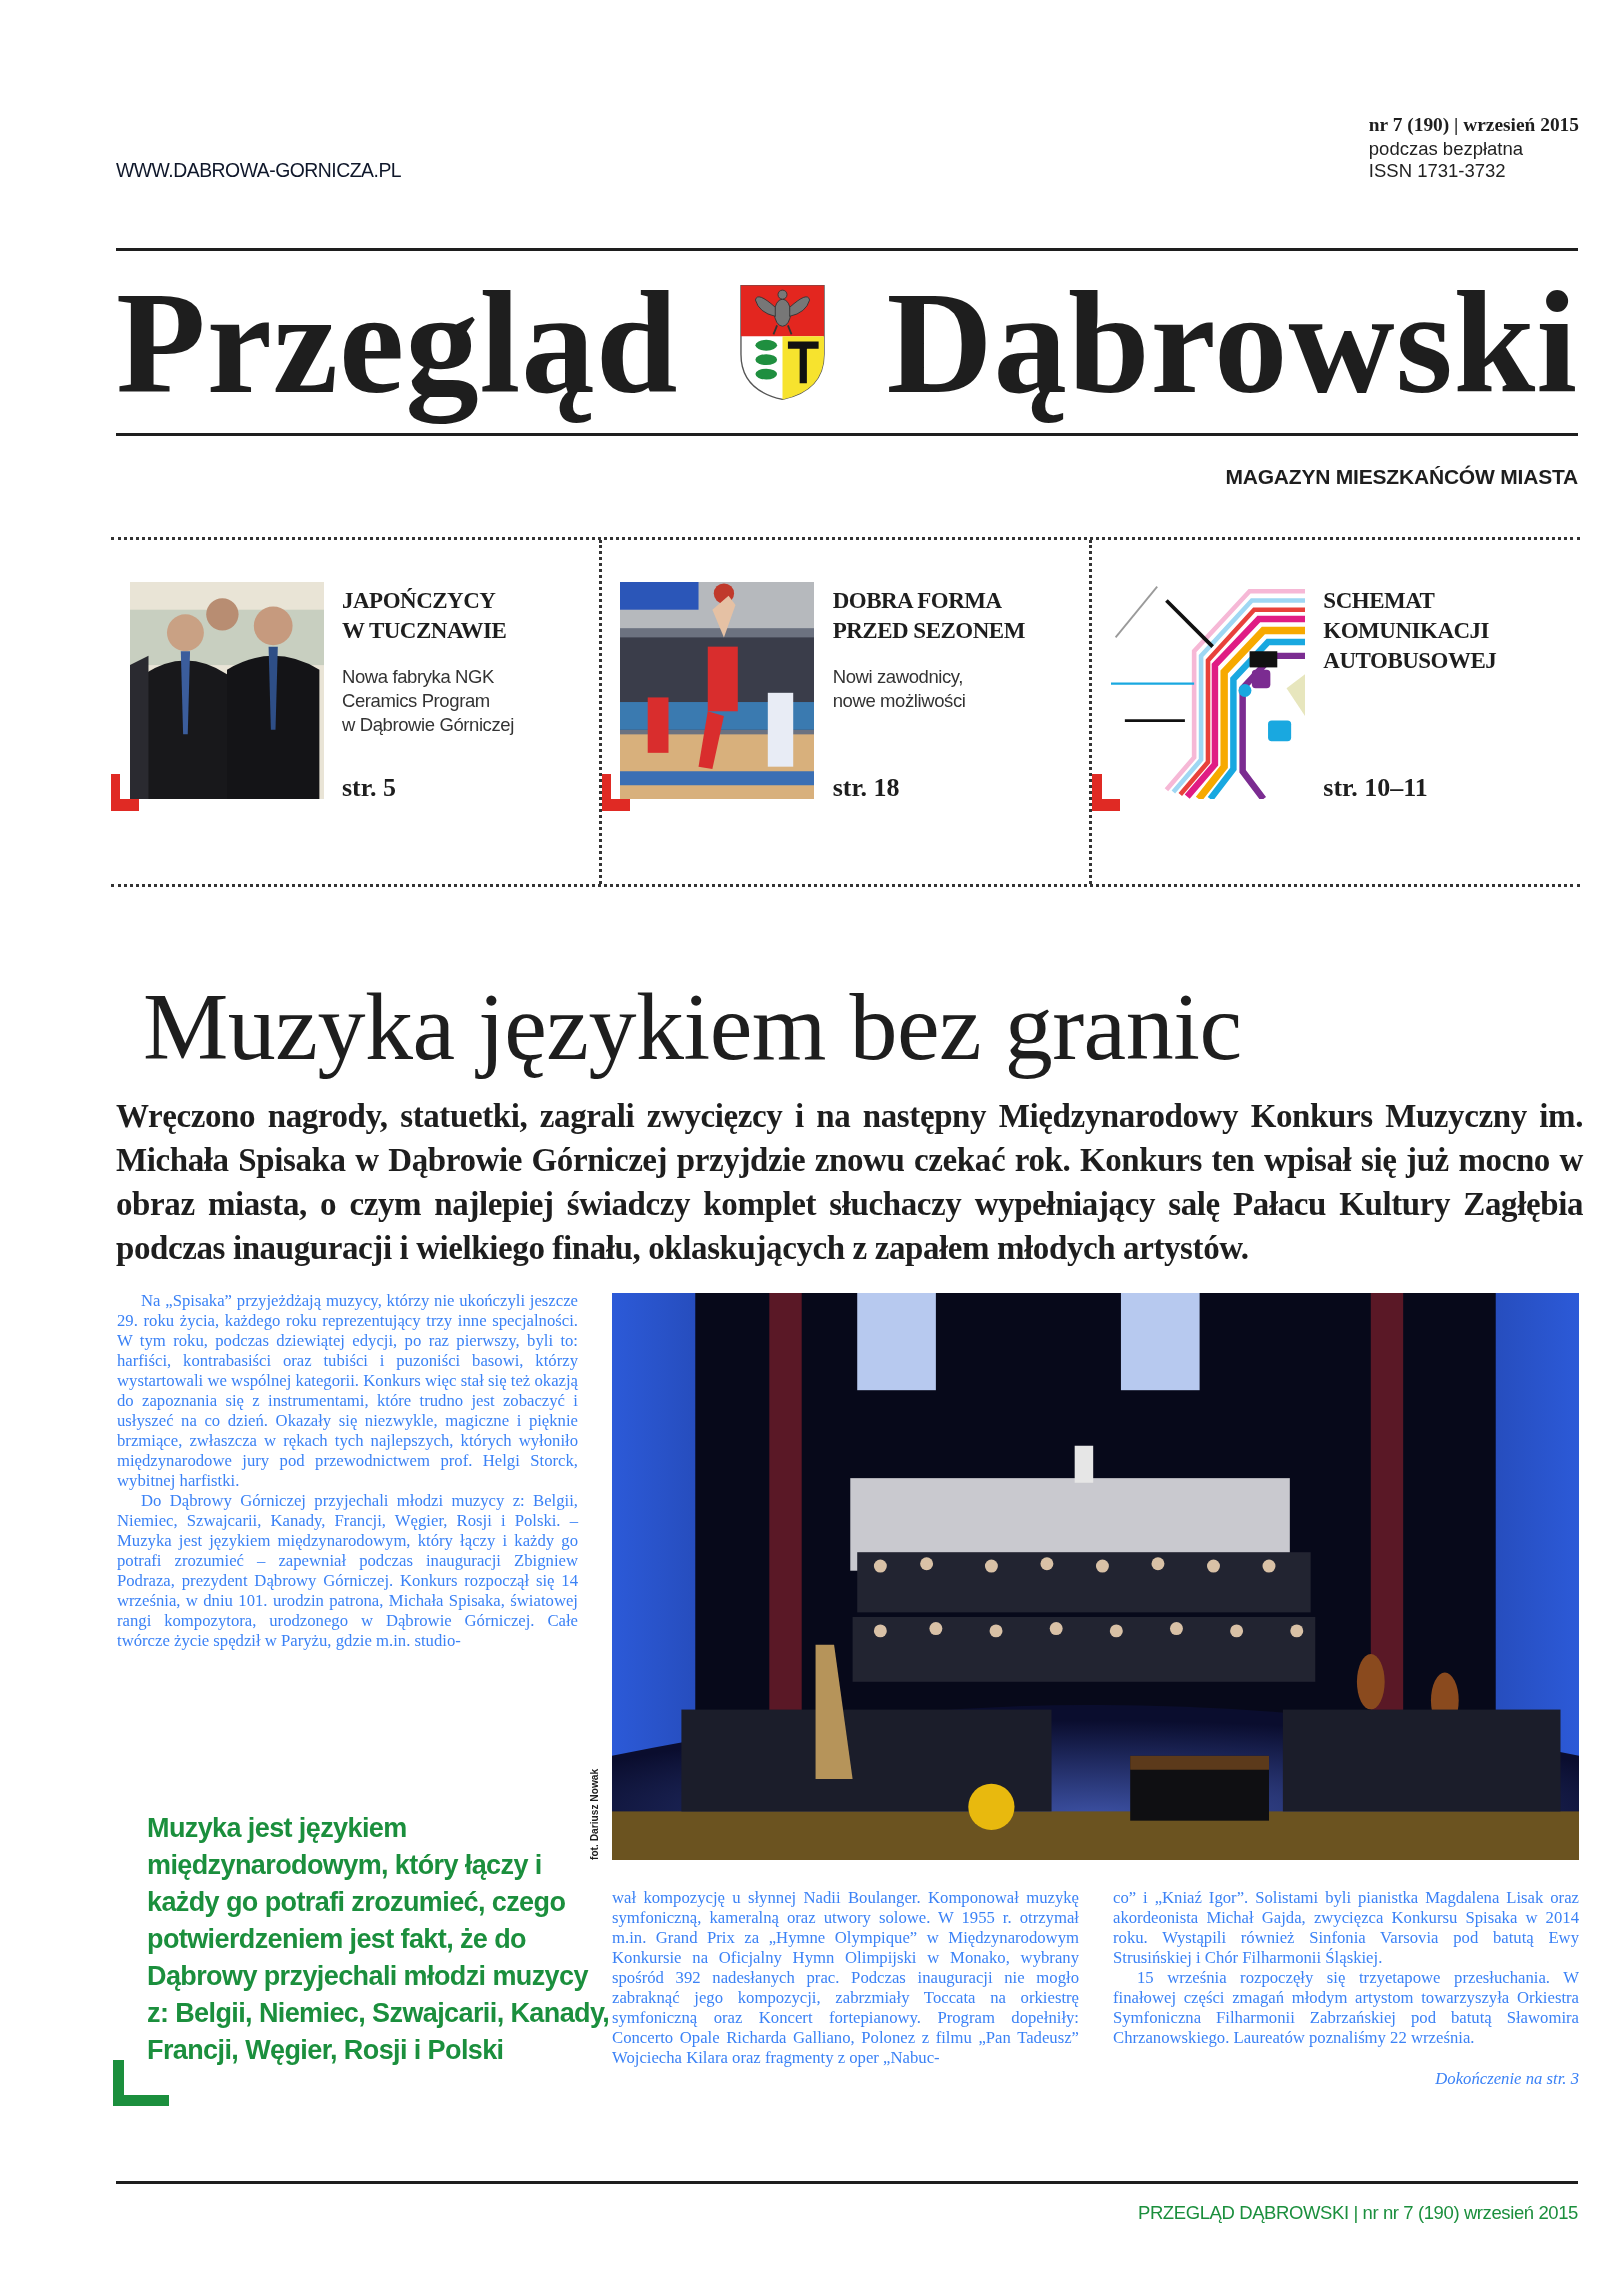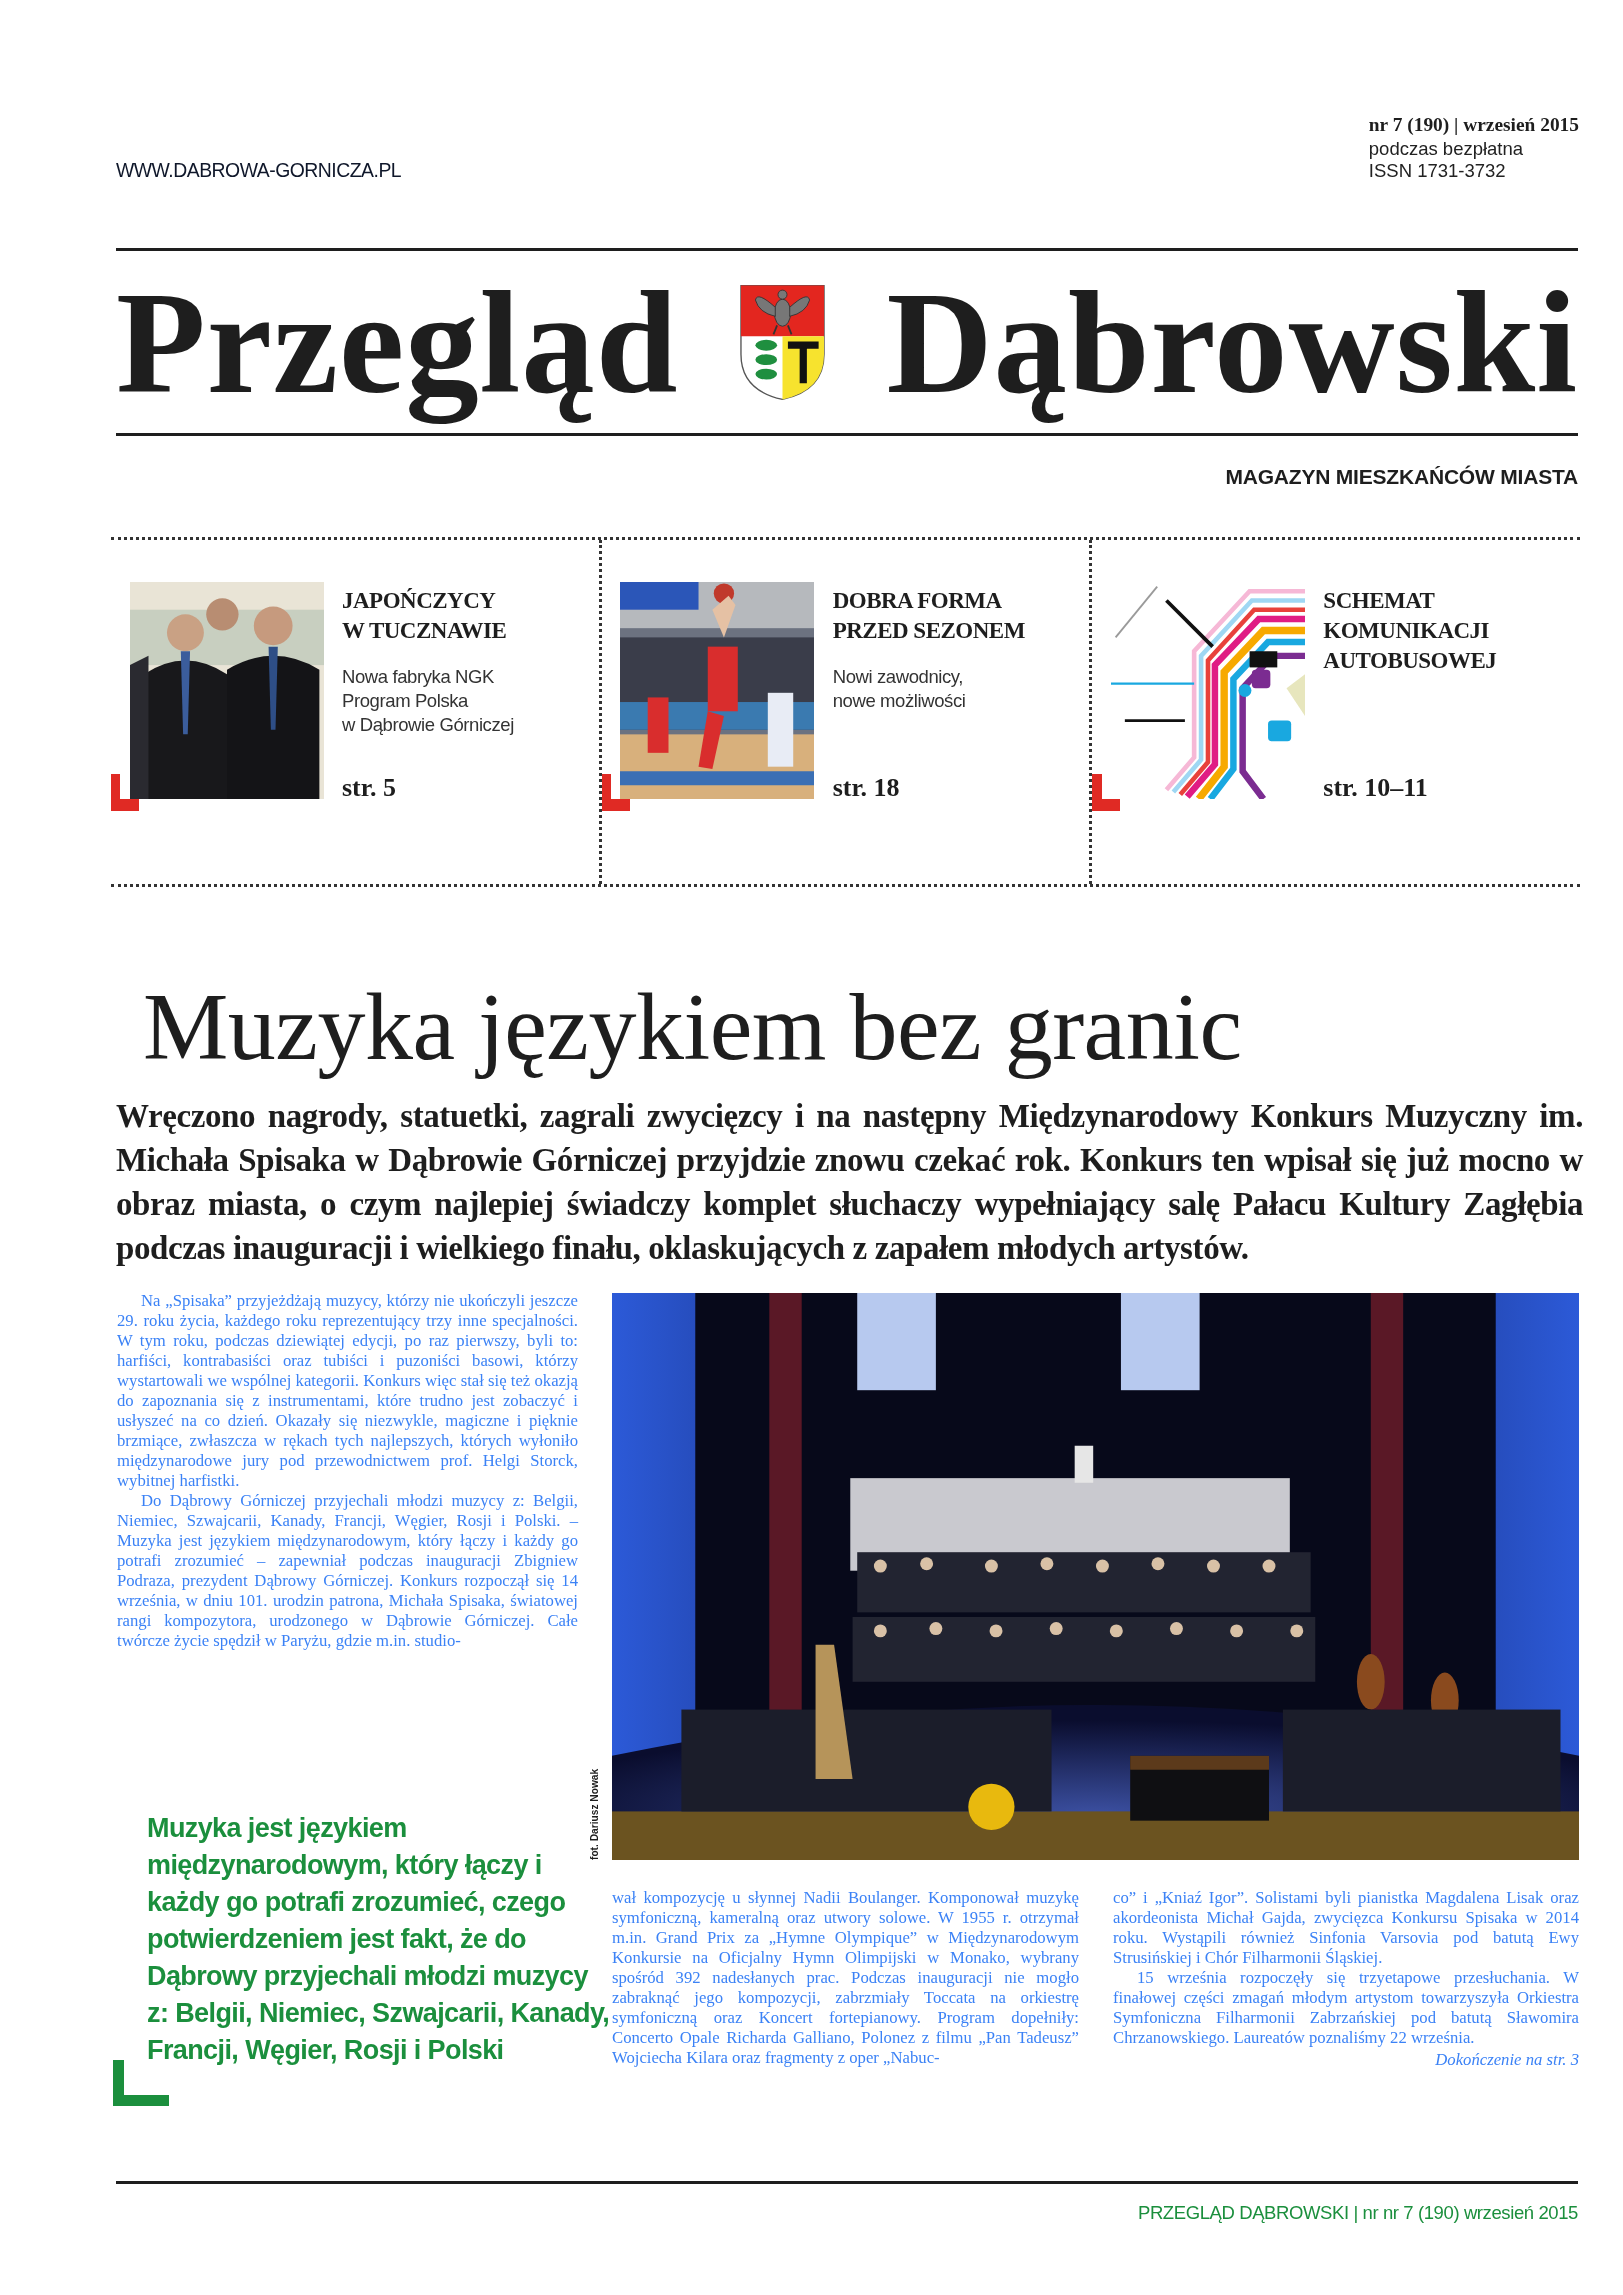--- a/index.html
+++ b/index.html
@@ -40,21 +40,21 @@
   #headline { left: 115px; top: 974px; font-size: 96px; line-height: 106px; font-weight: normal; letter-spacing: -0.5px; white-space: nowrap; margin-left: 28px; }
   #lede { left: 116px; top: 1094px; width: 1467px; font-size: 33px; line-height: 44px; font-weight: bold; text-align: justify; letter-spacing: -0.4px; }
 
   
   .col { font-size: 16.7px; line-height: 20px; text-align: justify; color: #3b82f6; hyphens: auto; }
   .col p { margin: 0; text-indent: 24px; }
   .col p.noindent { text-indent: 0; }
   #col-left { left: 117px; top: 1291px; width: 461px; }
   #col-mid { left: 612px; top: 1888px; width: 467px; }
   #col-right { left: 1113px; top: 1888px; width: 466px; }
-  #continued { margin-top: 2px; text-align: right; font-style: italic; text-indent: 0; }
+  #continued { margin-top: 21px; text-align: right; font-style: italic; text-indent: 0; }
 
   #photo { left: 612px; top: 1293px; width: 967px; height: 567px; overflow: hidden; background: #0a0f2a; }
   #photo-credit { left: 587px; top: 1758px; width: 18.5px; height: 102px; }
   #photo-credit span { display: block; transform: rotate(-90deg); transform-origin: left top; position: absolute; left: 1.9px; top: 102px; font-size: 10.2px; white-space: nowrap; font-weight: bold; }
 
   
   #pullquote { left: 147px; top: 1810px; width: 463px; font-size: 27px; line-height: 37px; font-weight: bold; color: #1b8f3d; letter-spacing: -0.6px; }
   #pull-mark { left: 113px; top: 2060px; width: 56px; height: 46px; }
   #pull-mark::before { content: ""; position: absolute; left: 0; top: 0; width: 11px; height: 46px; background: #1b8f3d; }
   #pull-mark::after { content: ""; position: absolute; left: 0; top: 35px; width: 56px; height: 11px; background: #1b8f3d; }
@@ -121,21 +121,21 @@
       <path d="M300 140 L320 140 L315 320 L305 320 Z" fill="#2e4e86"></path>
       <path d="M0 180 L40 160 V470 H0 Z" fill="#2a2a30"></path>
     </svg>
     <div class="teaser-mark"></div>
     <div class="teaser-title lserif">
       <div>JAPOŃCZYCY</div>
       <div>W TUCZNAWIE</div>
     </div>
     <div class="teaser-sub sans">
       <div>Nowa fabryka NGK</div>
-      <div>Program Polska</div>
+      <div>Ceramics Program</div>
       <div>w Dąbrowie Górniczej</div>
     </div>
     <div class="teaser-page lserif">str. 5</div>
   </div>
 
   <div class="teaser">
     <svg class="teaser-img" viewBox="0 0 420 470" preserveAspectRatio="none">
       <rect width="420" height="470" fill="#6c7280"></rect>
       <rect x="0" y="0" width="420" height="100" fill="#b6b9bd"></rect>
       <rect x="0" y="0" width="170" height="60" fill="#2b56b8"></rect>

